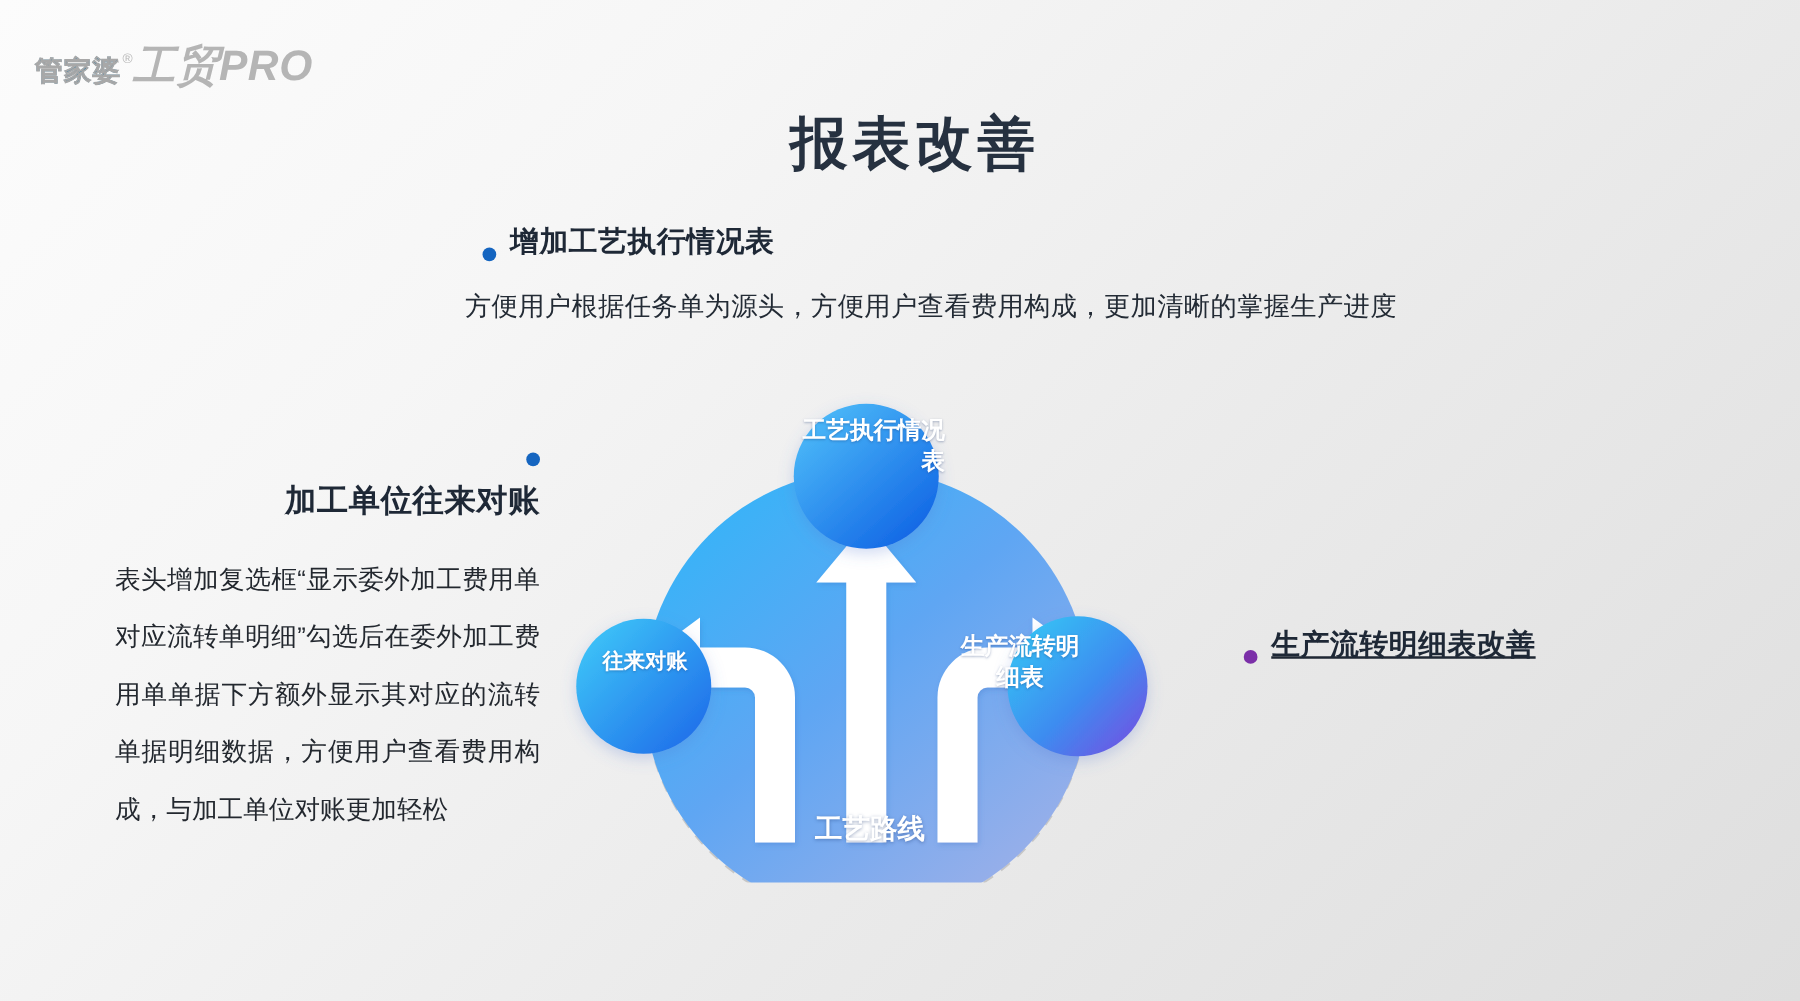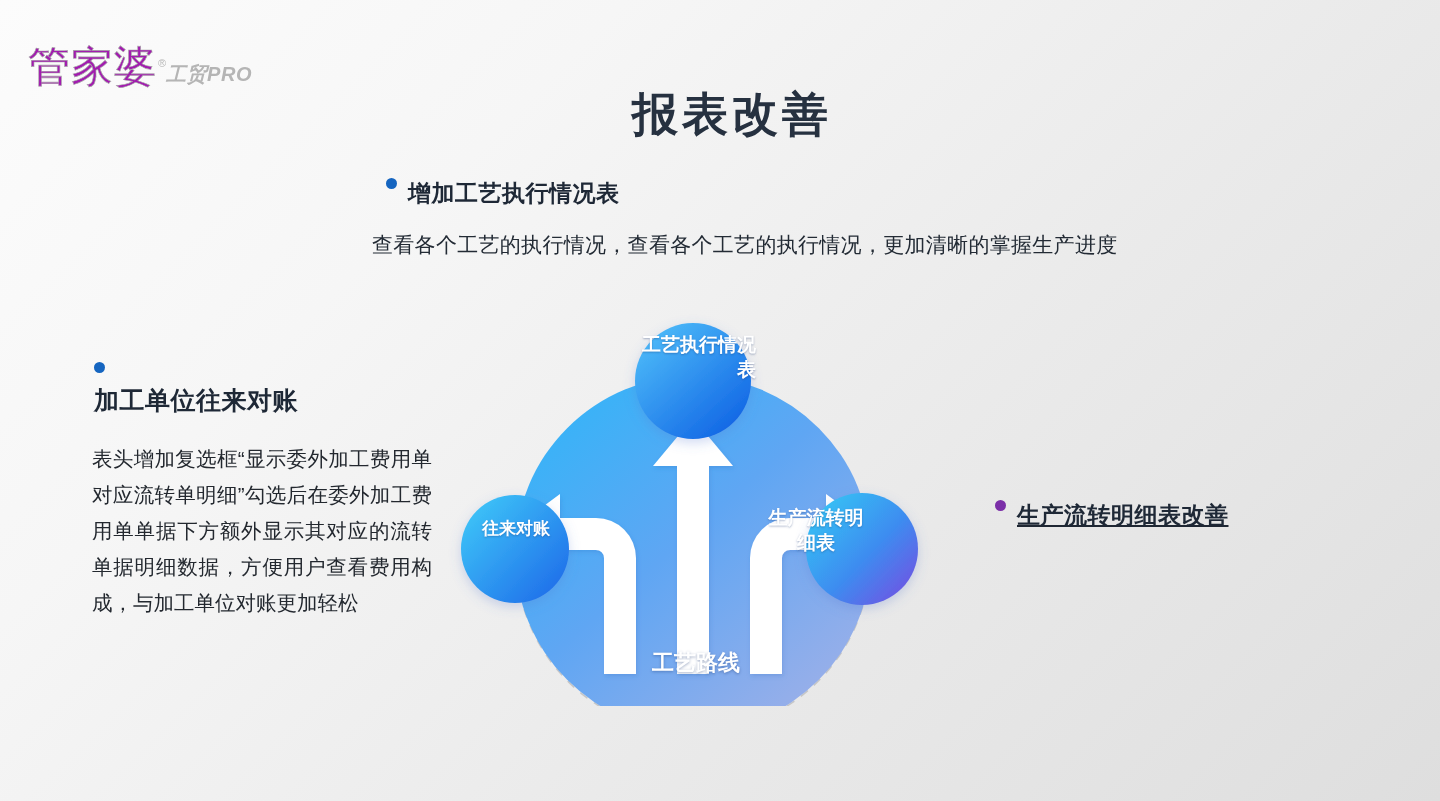--- a/index.html
+++ b/index.html
@@ -19,41 +19,40 @@
   
   #logo {
     position: absolute;
     left: 28px;
     top: 30px;
     display: flex;
     align-items: baseline;
     user-select: none;
   }
   #logo .logo-cn {
-    font-size: 42px;
-    font-weight: 400;
+    font-size: 22px;
+    font-weight: 700;
     letter-spacing: 1px;
-    color: #a21caf;
+    color: #0369a1;
     -webkit-text-stroke: 0.6px #a8a8a8;
   }
   #logo .logo-sup {
     font-size: 11px;
     color: #b8b8b8;
     position: relative;
     top: -14px;
     left: 1px;
   }
   #logo .logo-en {
-    font-size: 20px;
+    font-size: 34px;
     font-weight: 700;
     font-style: italic;
     color: #b5b5b5;
     letter-spacing: 0.5px;
     margin-left: 1px;
-    margin-top: 31px;
   }
 
   
   #page-title {
     position: absolute;
     left: 12px;
     top: 84px;
     width: 1440px;
     text-align: center;
     font-size: 46px;
@@ -64,21 +63,21 @@
 
   
   #top-block {
     position: absolute;
     left: 386px;
     top: 178px;
     width: 880px;
   }
   .bullet-head {
     display: flex;
-    align-items: flex-start;
+    align-items: flex-end;
     gap: 11px;
   }
   .dot {
     width: 11px;
     height: 11px;
     border-radius: 50%;
     flex: none;
   }
   .dot.blue   { background: #1565c0; }
   .dot.purple { background: #7b2fa8; }
@@ -102,21 +101,21 @@
     position: absolute;
     left: 92px;
     top: 362px;
     width: 340px;
   }
   #left-block .bullet-head { margin-left: 2px; flex-direction: column; }
   #left-block .bullet-title { font-size: 25px; }
   #left-desc {
     margin-top: 24px;
     font-size: 20.5px;
-    line-height: 36px;
+    line-height: 46px;
     color: #23282f;
     text-align: justify;
     text-align-last: left;
   }
 
   
   #right-block {
     position: absolute;
     left: 995px;
     top: 500px;
@@ -180,21 +179,21 @@
   <span class="logo-en">工贸PRO</span>
 </div>
 
 <div id="page-title">报表改善</div>
 
 <div id="top-block">
   <div class="bullet-head">
     <span class="dot blue"></span>
     <span class="bullet-title">增加工艺执行情况表</span>
   </div>
-  <div id="top-desc">查看各个工艺的执行情况，查看各个工艺的执行情况，更加清晰的掌握生产进度</div>
+  <div id="top-desc">方便用户根据任务单为源头，方便用户查看费用构成，更加清晰的掌握生产进度</div>
 </div>
 
 <div id="left-block">
   <div class="bullet-head">
     <span class="dot blue"></span>
     <span class="bullet-title">加工单位往来对账</span>
   </div>
   <div id="left-desc">表头增加复选框“显示委外加工费用单对应流转单明细”勾选后在委外加工费用单单据下方额外显示其对应的流转单据明细数据，方便用户查看费用构成，与加工单位对账更加轻松</div>
 </div>
 

